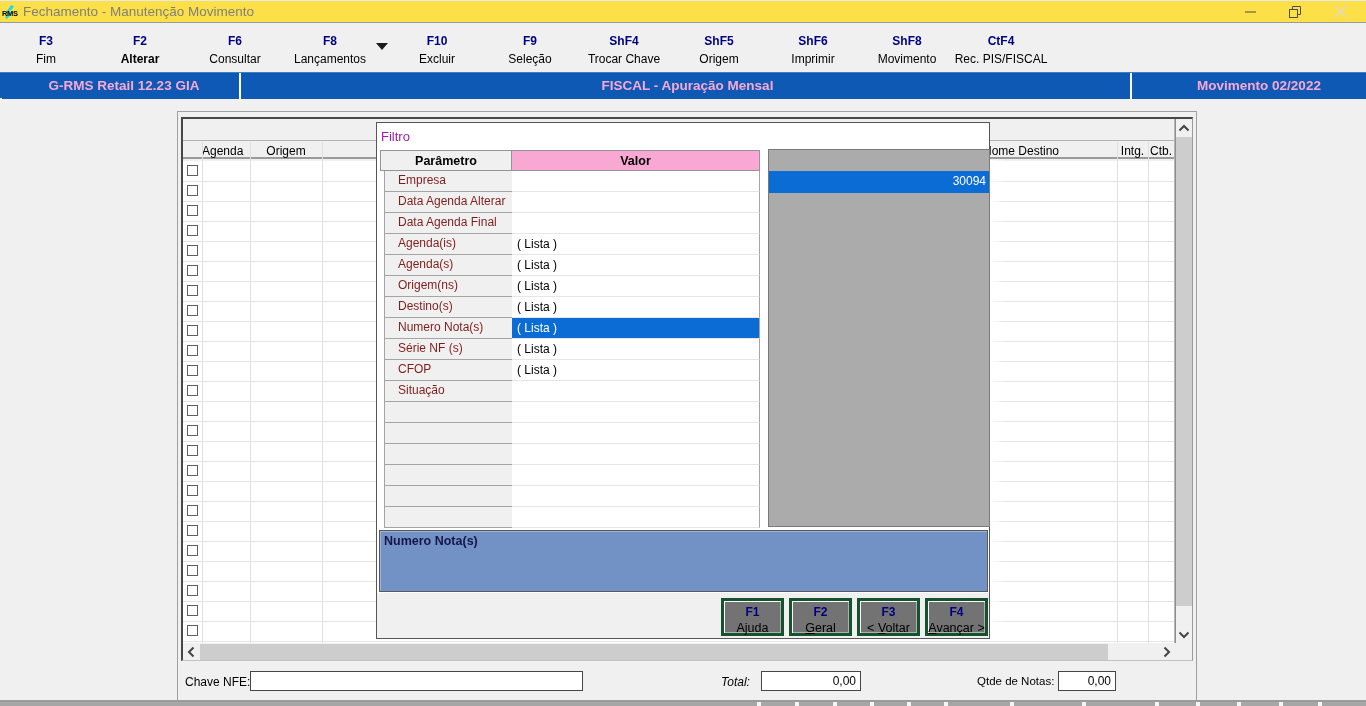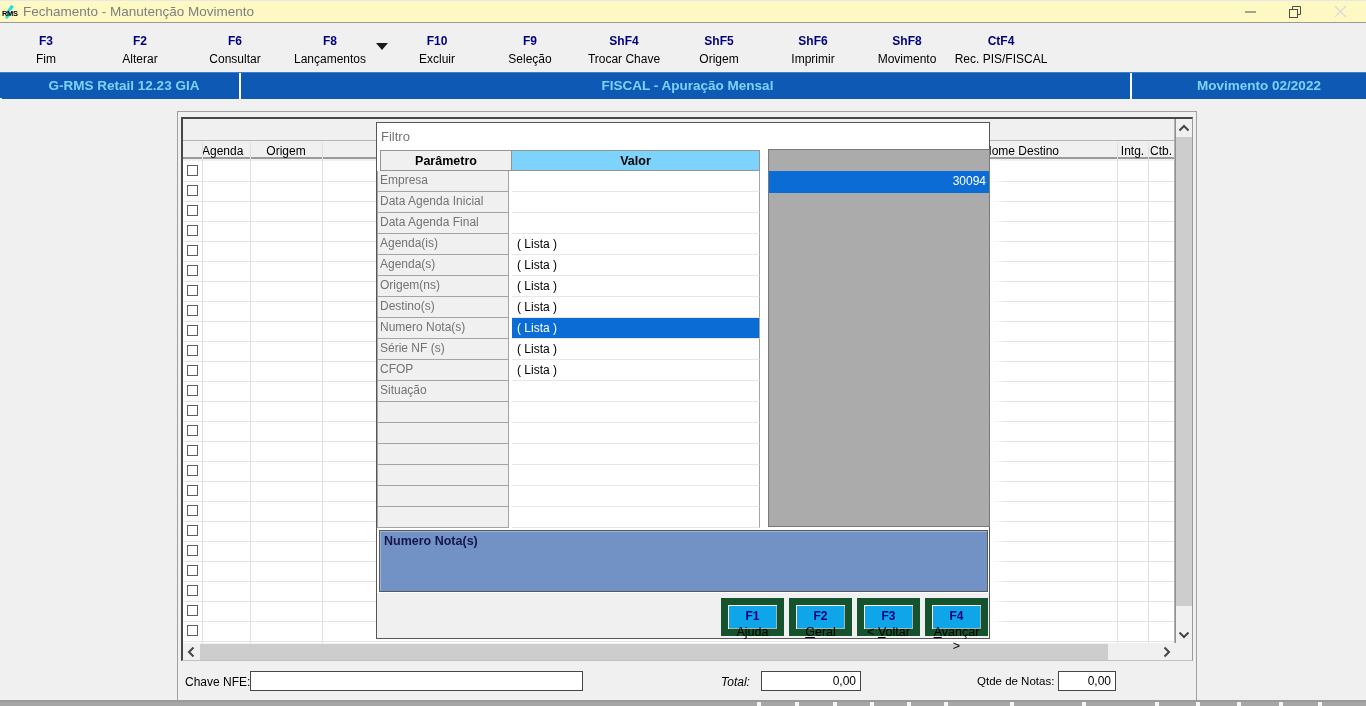--- a/index.html
+++ b/index.html
@@ -1,25 +1,25 @@
 <!DOCTYPE html>
 <html><head><meta charset="utf-8">
 <style>
 * { margin:0; padding:0; box-sizing:border-box; }
 html,body { width:1366px; height:706px; overflow:hidden; font-family:"Liberation Sans",sans-serif; }
 #app { position:absolute; left:0; top:0; width:1366px; height:706px; background:#f0f0f0; }
 
-#titlebar { position:absolute; left:0; top:0; width:1366px; height:23px; background:#fef9c3; border-bottom:1px solid #9a9a9a; border-top:1px solid #e8e8e8;}
+#titlebar { position:absolute; left:0; top:0; width:1366px; height:23px; background:#fde047; border-bottom:1px solid #9a9a9a; border-top:1px solid #e8e8e8;}
 #title { position:absolute; left:23px; top:3px; font-size:13.5px; color:#7f7f7f; }
 
 .fk { position:absolute; top:34px; width:140px; text-align:center; font-size:12px; font-weight:bold; color:#000080; }
 .fl { position:absolute; top:52px; width:140px; text-align:center; font-size:12px; color:#000000; }
 
 #bluebar { position:absolute; left:0; top:72px; width:1366px; height:26px; background:#0d59b3; border-top:1px solid #3f7ec6; }
-#bluebar .seg { position:absolute; top:0; height:26px; color:#7dd3fc; font-size:13.5px; font-weight:bold; text-align:center; line-height:25px; }
+#bluebar .seg { position:absolute; top:0; height:26px; color:#f9a8d4; font-size:13.5px; font-weight:bold; text-align:center; line-height:25px; }
 
 #panel { position:absolute; left:177px; top:111px; width:1020px; height:590px; background:#f0f0f0; border:1px solid #a0a0a0; }
 
 #grid { position:absolute; left:181px; top:117px; width:1012px; height:544px; background:#f0f0f0; border:1px solid #9a9a9a; border-top:2px solid #474747; border-left:2px solid #474747; border-bottom:1px solid #c2c2c2; }
 #ghdrband { position:absolute; left:183px; top:119px; width:1008px; height:22px; background:#f0f0f0; border-bottom:1px solid #b4b4b4; }
 #ghdr { position:absolute; left:183px; top:142px; width:993px; height:17px; background:#f0f0f0; border-bottom:2px solid #9b9b9b; }
 .gh { position:absolute; top:144px; font-size:12px; color:#000; }
 #gdata { position:absolute; left:183px; top:161px; width:993px; height:482px; background:#ffffff; }
 .rl { position:absolute; left:183px; width:992px; height:1px; background:#e4e4e4; }
 .cl { position:absolute; top:142px; width:1px; height:501px; background:#e0e0e0; }
@@ -27,33 +27,33 @@
 #vsb { position:absolute; left:1176px; top:120px; width:16px; height:523px; background:#f0f0f0; }
 #vthumb { position:absolute; left:1176px; top:137px; width:16px; height:469px; background:#cdcdcd; }
 #hsb { position:absolute; left:183px; top:644px; width:992px; height:16px; background:#f0f0f0; }
 #hthumb { position:absolute; left:200px; top:644px; width:908px; height:16px; background:#cdcdcd; }
 svg.ar { position:absolute; }
 
 .blab { position:absolute; font-size:12px; color:#000; }
 .binp { position:absolute; background:#fff; border:1px solid #464646; font-size:12px; line-height:16px; }
 
 #dlg { position:absolute; left:376px; top:122px; width:614px; height:517px; background:#ffffff; border:1px solid #565656; }
-#dlg .ttl { position:absolute; left:4px; top:6px; font-size:13px; color:#737373; }
+#dlg .ttl { position:absolute; left:4px; top:6px; font-size:13px; color:#a21caf; }
 .phead { position:absolute; left:3px; top:27px; width:132px; height:21px; background:#f0f0f0; border:1px solid #949494; font-weight:bold; font-size:12.5px; text-align:center; line-height:20px; }
-.vhead { position:absolute; left:134px; top:27px; width:249px; height:21px; background:#7dd3fc; border:1px solid #949494; font-weight:bold; font-size:12.5px; text-align:center; line-height:20px; }
-.pcell { position:absolute; left:0; width:132px; height:21px; background:#f0f0f0; border:1px solid #a4a4a4; border-top:none; font-size:12px; line-height:19px; padding-left:2px; color:#737373; }
+.vhead { position:absolute; left:134px; top:27px; width:249px; height:21px; background:#f9a8d4; border:1px solid #949494; font-weight:bold; font-size:12.5px; text-align:center; line-height:20px; }
+.pcell { position:absolute; left:7px; width:132px; height:21px; background:#f0f0f0; border:1px solid #a4a4a4; border-top:none; font-size:12px; line-height:19px; padding-left:13px; color:#7f1d1d; }
 .vcell { position:absolute; left:135px; width:248px; height:21px; background:#fff; border-bottom:1px solid #e6e6e6; border-right:1px solid #a4a4a4; font-size:12px; line-height:20px; padding-left:5px; color:#000; }
 .vcell.sel { background:#0b6cd6; color:#fff; }
 #list { position:absolute; left:391px; top:26px; width:222px; height:378px; border:1px solid #7a7a7a; background:#ababab; }
 #listhd { position:absolute; left:0; top:0; width:220px; height:20px; background:#f0f0f0; border-bottom:1px solid #949494; font-weight:bold; font-size:12.5px; text-align:center; line-height:19px; }
 #listsel { position:absolute; left:0; top:21px; width:220px; height:22px; background:#0b6cd6; color:#fff; font-size:12px; text-align:right; line-height:21px; padding-right:3px; }
 #bluebox { position:absolute; left:2px; top:407px; width:609px; height:62px; background:#7291c5; border:1px solid #595959; box-shadow:inset 1px 1px 0 #9db4d8; }
 #bluebox span { position:absolute; left:4px; top:3px; font-weight:bold; font-size:12.5px; color:#16164c; }
 #dfoot { position:absolute; left:0px; top:470px; width:612px; height:45px; background:#f0f0f0; }
-.dbtn { position:absolute; top:475px; width:63px; height:38px; background:#0ea5e9; border:7px solid #14532d; box-shadow:inset 1px 1px 0 #ffffff, inset -1px -1px 0 #b0b0b0; text-align:center; }
+.dbtn { position:absolute; top:475px; width:63px; height:38px; background:#737373; border:3px solid #14532d; box-shadow:inset 1px 1px 0 #ffffff, inset -1px -1px 0 #b0b0b0; text-align:center; }
 .dbtn .k { display:block; font-size:12px; font-weight:bold; color:#000080; margin-top:4px; }
 .dbtn .t { display:block; font-size:12.5px; color:#000; margin-top:2px; }
 </style></head>
 <body>
 <div id="app">
   <div id="titlebar">
     <svg width="20" height="18" viewBox="0 0 20 18" style="position:absolute;left:1px;top:2px;">
       <polygon points="10,2 13,3.5 8,9 12,9.5 6,16 4,14.5 7,10.5 5,9.5" fill="#1fdce4"></polygon>
       <text x="1" y="13" font-family="Liberation Sans" font-size="7.5" font-weight="bold" fill="#000" letter-spacing="-0.3">RMS</text>
       <polygon points="10.5,3 12.5,4 10,7.5 8.5,6.5" fill="#1fdce4" opacity="0.85"></polygon>
@@ -66,21 +66,21 @@
         <rect x="0.5" y="3.5" width="8" height="8" fill="none" stroke="#4c4c4c"></rect>
         <path d="M3.5 3.5 V0.5 H11.5 V8.5 H8.5" fill="none" stroke="#4c4c4c"></path>
       </svg>
     <svg class="ar" width="13" height="13" style="left:1334px;top:4px;" viewBox="0 0 13 13">
         <path d="M1 1 L12 12 M12 1 L1 12" stroke="#d9d9d9" stroke-width="1.2"></path>
       </svg>
   </div>
   <div class="fk" style="left:-24px;">F3</div>
 <div class="fl" style="left:-24px;top:52px;">Fim</div>
 <div class="fk" style="left:70px;">F2</div>
-<div class="fl" style="left:70px;top:52px;">Alterar</div>
+<div class="fl" style="left:70px;top:52px;font-weight:bold;">Alterar</div>
 <div class="fk" style="left:165px;">F6</div>
 <div class="fl" style="left:165px;top:52px;">Consultar</div>
 <div class="fk" style="left:260px;">F8</div>
 <div class="fl" style="left:260px;top:52px;">Lançamentos</div>
 <div class="fk" style="left:367px;">F10</div>
 <div class="fl" style="left:367px;top:52px;">Excluir</div>
 <div class="fk" style="left:460px;">F9</div>
 <div class="fl" style="left:460px;top:52px;">Seleção</div>
 <div class="fk" style="left:554px;">ShF4</div>
 <div class="fl" style="left:554px;top:52px;">Trocar Chave</div>
@@ -204,21 +204,21 @@
 <div style="position:absolute;left:1196px;top:702px;width:4px;height:4px;background:#f5f5f5;"></div>
 <div style="position:absolute;left:1237px;top:702px;width:4px;height:4px;background:#f5f5f5;"></div>
 <div style="position:absolute;left:1279px;top:702px;width:4px;height:4px;background:#f5f5f5;"></div>
 <div style="position:absolute;left:1318px;top:702px;width:4px;height:4px;background:#f5f5f5;"></div>
   <div id="dlg">
     <div class="ttl">Filtro</div>
     <div class="phead">Parâmetro</div>
     <div class="vhead">Valor</div>
     <div class="pcell" style="top:48px">Empresa</div>
 <div class="vcell" style="top:48px"></div>
-<div class="pcell" style="top:69px">Data Agenda Inicial</div>
+<div class="pcell" style="top:69px">Data Agenda Alterar</div>
 <div class="vcell" style="top:69px"></div>
 <div class="pcell" style="top:90px">Data Agenda Final</div>
 <div class="vcell" style="top:90px"></div>
 <div class="pcell" style="top:111px">Agenda(is)</div>
 <div class="vcell" style="top:111px">( Lista )</div>
 <div class="pcell" style="top:132px">Agenda(s)</div>
 <div class="vcell" style="top:132px">( Lista )</div>
 <div class="pcell" style="top:153px">Origem(ns)</div>
 <div class="vcell" style="top:153px">( Lista )</div>
 <div class="pcell" style="top:174px">Destino(s)</div>

